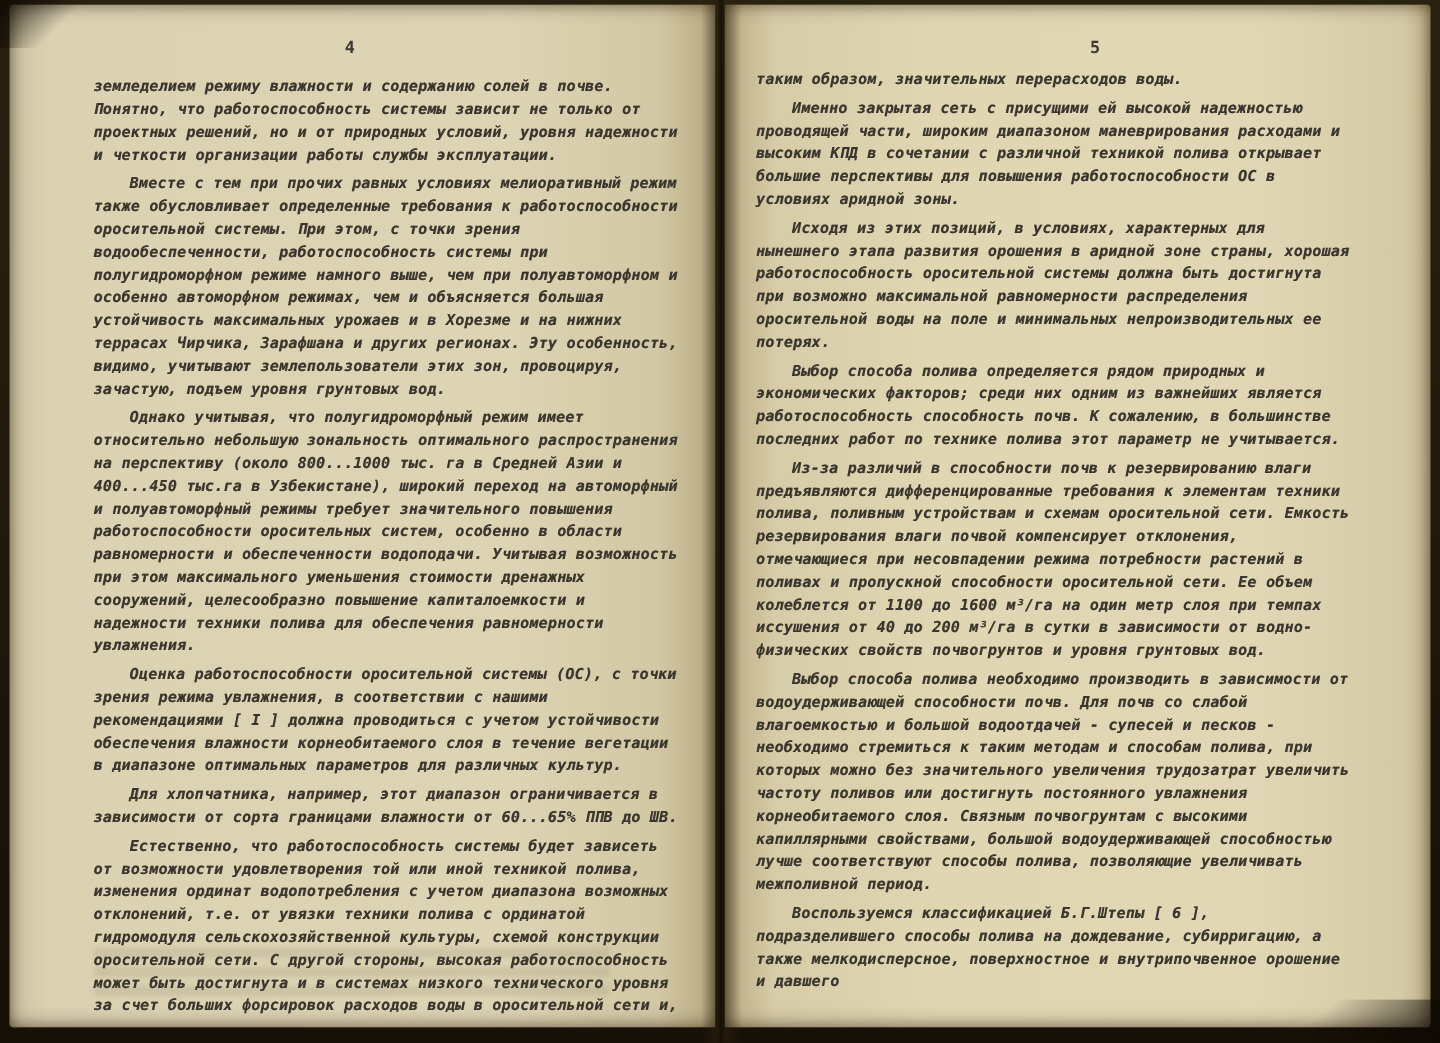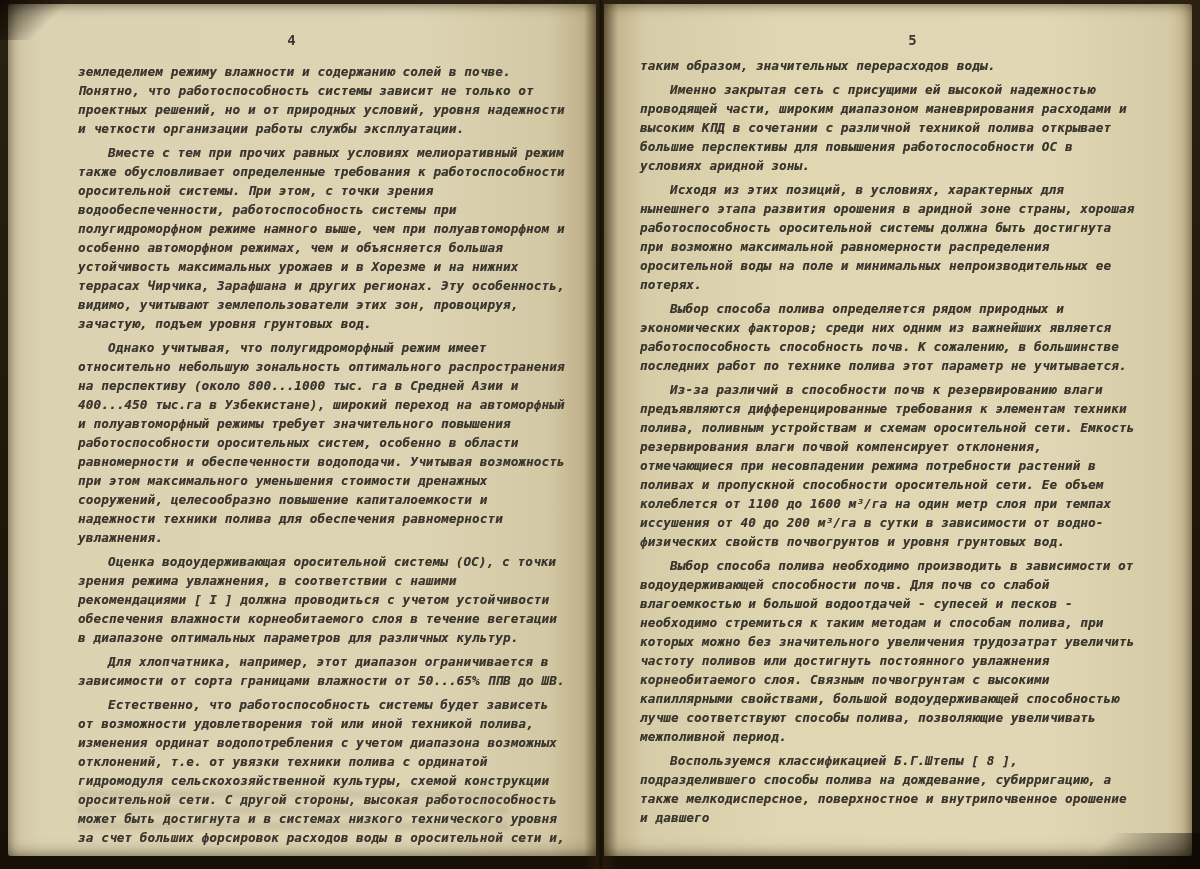--- a/index.html
+++ b/index.html
@@ -70,21 +70,21 @@
     letter-spacing: 0.2px;
     text-align: left;
     text-shadow: 0.3px 0 0 rgba(58,53,45,0.55);
   }
   .page-left .text-block {
     left: 70px;
     top: 58px;
     width: 492px;
   }
   .page-right .text-block {
-    left: 36px;
+    left: 26px;
     top: 52px;
     width: 500px;
   }
   .para {
     margin: 0 0 5px 0;
     font-style: italic;
   }
   .para.indent {
     text-indent: 30px;
   }
@@ -119,37 +119,37 @@
 <body>
 
 <div class="scan">
 
   <div class="page page-left">
     <div class="page-number">4</div>
     <div class="text-block">
         <p class="para">земледелием режиму влажности и содержанию солей в почве. Понятно, что работоспособность системы зависит не только от проектных решений, но и от природных условий, уровня надежности и четкости организации работы службы эксплуатации.</p>
         <p class="para indent">Вместе с тем при прочих равных условиях мелиоративный режим также обусловливает определенные требования к работоспособности оросительной системы. При этом, с точки зрения водообеспеченности, работоспособность системы при полугидроморфном режиме намного выше, чем при полуавтоморфном и особенно автоморфном режимах, чем и объясняется большая устойчивость максимальных урожаев и в Хорезме и на нижних террасах Чирчика, Зарафшана и других регионах. Эту особенность, видимо, учитывают землепользователи этих зон, провоцируя, зачастую, подъем уровня грунтовых вод.</p>
         <p class="para indent">Однако учитывая, что полугидроморфный режим имеет относительно небольшую зональность оптимального распространения на перспективу (около 800...1000 тыс. га в Средней Азии и 400...450 тыс.га в Узбекистане), широкий переход на автоморфный и полуавтоморфный режимы требует значительного повышения работоспособности оросительных систем, особенно в области равномерности и обеспеченности водоподачи. Учитывая возможность при этом максимального уменьшения стоимости дренажных сооружений, целесообразно повышение капиталоемкости и надежности техники полива для обеспечения равномерности увлажнения.</p>
-        <p class="para indent">Оценка водоудерживающая оросительной системы (ОС), с точки зрения режима увлажнения, в соответствии с нашими рекомендациями [ I ] должна проводиться с учетом устойчивости обеспечения влажности корнеобитаемого слоя в течение вегетации в диапазоне оптимальных параметров для различных культур.</p>
-        <p class="para indent">Для хлопчатника, например, этот диапазон ограничивается в зависимости от сорта границами влажности от 50...65% ППВ до ШВ.</p>
+        <p class="para indent">Оценка работоспособности оросительной системы (ОС), с точки зрения режима увлажнения, в соответствии с нашими рекомендациями [ I ] должна проводиться с учетом устойчивости обеспечения влажности корнеобитаемого слоя в течение вегетации в диапазоне оптимальных параметров для различных культур.</p>
+        <p class="para indent">Для хлопчатника, например, этот диапазон ограничивается в зависимости от сорта границами влажности от 60...65% ППВ до ШВ.</p>
         <p class="para indent">Естественно, что работоспособность системы будет зависеть от возможности удовлетворения той или иной техникой полива, изменения ординат водопотребления с учетом диапазона возможных отклонений, т.е. от увязки техники полива с ординатой гидромодуля сельскохозяйственной культуры, схемой конструкции оросительной сети. С другой стороны, высокая работоспособность может быть достигнута и в системах низкого технического уровня за счет больших форсировок расходов воды в оросительной сети и,</p>
       </div>
     <div class="ghost"></div>
   </div>
 
   <div class="page page-right">
     <div class="page-number">5</div>
     <div class="text-block">
         <p class="para">таким образом, значительных перерасходов воды.</p>
         <p class="para indent">Именно закрытая сеть с присущими ей высокой надежностью проводящей части, широким диапазоном маневрирования расходами и высоким КПД в сочетании с различной техникой полива открывает большие перспективы для повышения работоспособности ОС в условиях аридной зоны.</p>
         <p class="para indent">Исходя из этих позиций, в условиях, характерных для нынешнего этапа развития орошения в аридной зоне страны, хорошая работоспособность оросительной системы должна быть достигнута при возможно максимальной равномерности распределения оросительной воды на поле и минимальных непроизводительных ее потерях.</p>
         <p class="para indent">Выбор способа полива определяется рядом природных и экономических факторов; среди них одним из важнейших является работоспособность способность почв. К сожалению, в большинстве последних работ по технике полива этот параметр не учитывается.</p>
         <p class="para indent">Из-за различий в способности почв к резервированию влаги предъявляются дифференцированные требования к элементам техники полива, поливным устройствам и схемам оросительной сети. Емкость резервирования влаги почвой компенсирует отклонения, отмечающиеся при несовпадении режима потребности растений в поливах и пропускной способности оросительной сети. Ее объем колеблется от 1100 до 1600 м³/га на один метр слоя при темпах иссушения от 40 до 200 м³/га в сутки в зависимости от водно-физических свойств почвогрунтов и уровня грунтовых вод.</p>
         <p class="para indent">Выбор способа полива необходимо производить в зависимости от водоудерживающей способности почв. Для почв со слабой влагоемкостью и большой водоотдачей - супесей и песков - необходимо стремиться к таким методам и способам полива, при которых можно без значительного увеличения трудозатрат увеличить частоту поливов или достигнуть постоянного увлажнения корнеобитаемого слоя. Связным почвогрунтам с высокими капиллярными свойствами, большой водоудерживающей способностью лучше соответствуют способы полива, позволяющие увеличивать межполивной период.</p>
-        <p class="para indent">Воспользуемся классификацией Б.Г.Штепы [ 8 ], подразделившего способы полива на дождевание, субирригацию, а также мелкодисперсное, поверхностное и внутрипочвенное орошение и давшего</p>
+        <p class="para indent">Воспользуемся классификацией Б.Г.Штепы [ 6 ], подразделившего способы полива на дождевание, субирригацию, а также мелкодисперсное, поверхностное и внутрипочвенное орошение и давшего</p>
       </div>
   </div>
 
   <div class="gutter"></div>
   <div class="corner-shadow corner-tl"></div>
   <div class="corner-shadow corner-br"></div>
 
 </div>
 
 </body></html>

